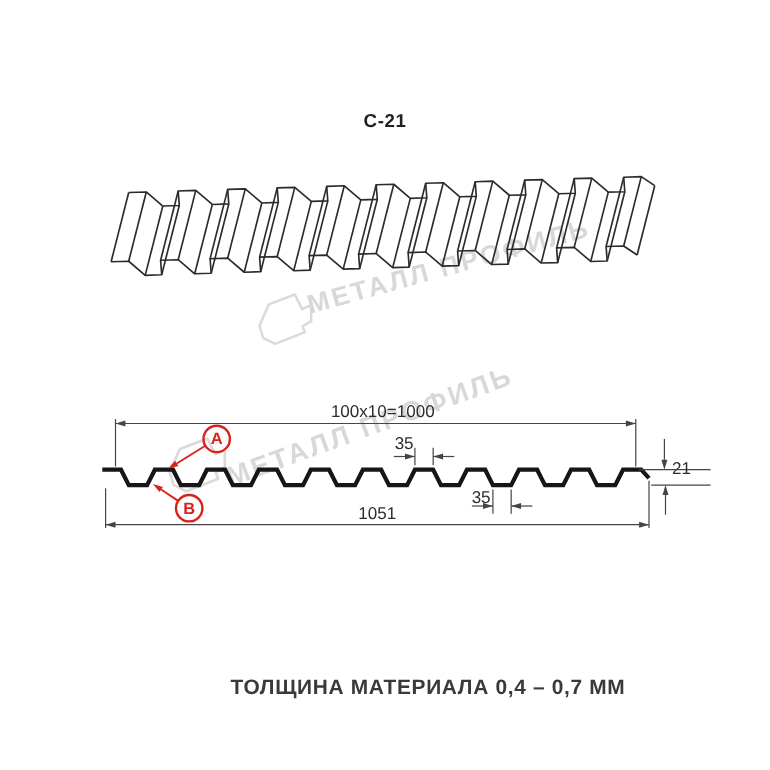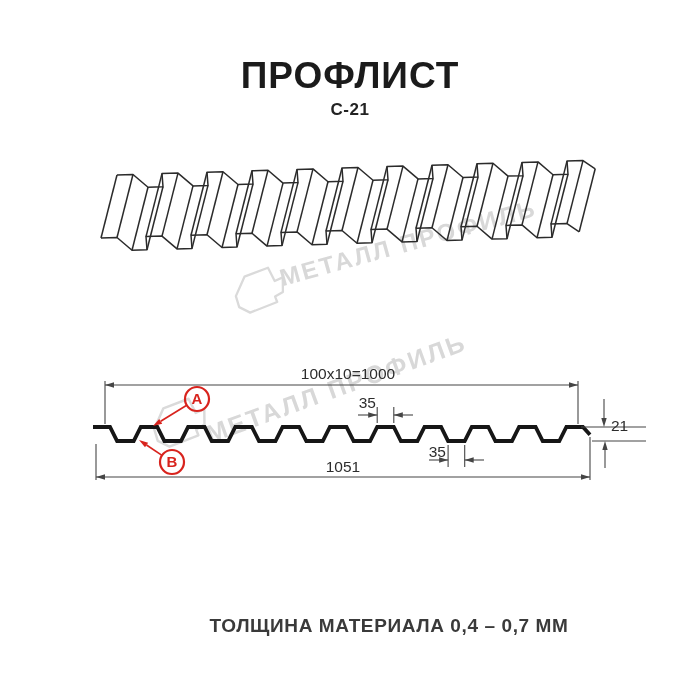--- a/index.html
+++ b/index.html
@@ -29,21 +29,20 @@
   .redf{fill:#d8231d;stroke:none;}
   text.mark{font-size:15px;font-weight:bold;fill:#d8231d;text-anchor:middle;}
   .footer{position:absolute;top:615px;left:0;width:100%;text-align:center;
           font-size:19px;font-weight:bold;letter-spacing:.6px;color:#3a3a3a;padding-left:39px;}
 </style>
 </head>
 <body>
 
 <div class="page">
 
-  <div class="title">ПРОФЛИСТ</div>
   <div class="subtitle">С-21</div>
 
   <svg id="logo1" class="wm-logo" width="58" height="44" viewBox="0 0 60 46">
     <path d="M4,24 L17,6 L43,2 L47,17 L56,15 L53,30 L44,33 L45,39 L15,44 L5,36 Z"></path>
   </svg>
   <div class="wm wm1">
     <span>МЕТАЛЛ ПРОФИЛЬ</span>
   </div>
 
   <svg id="logo2" class="wm-logo" width="62" height="47" viewBox="0 0 60 46">

